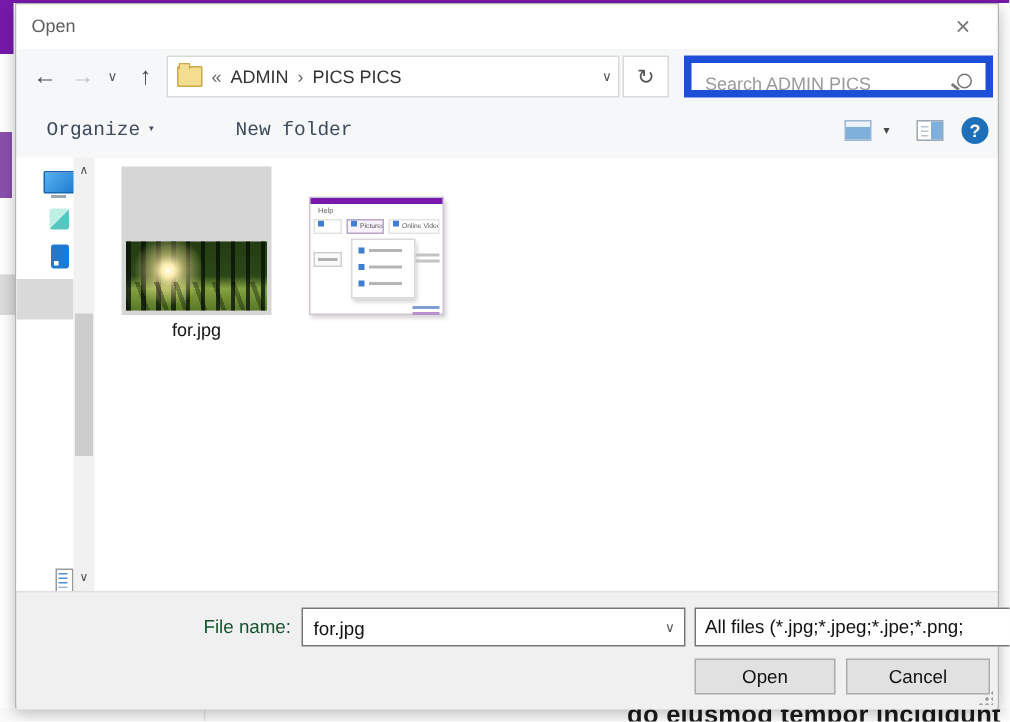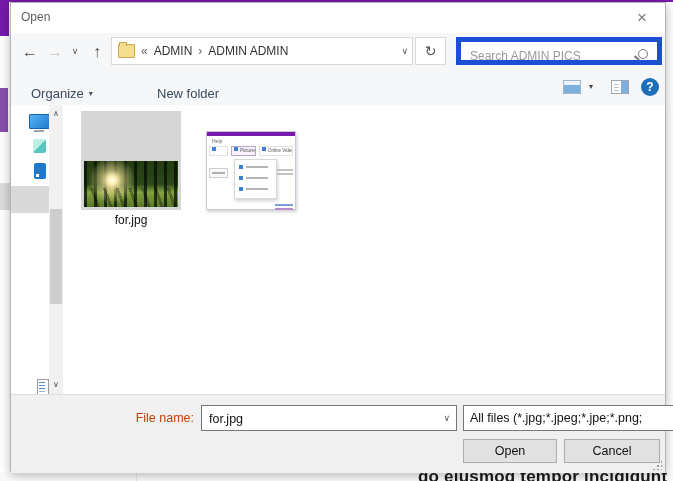--- a/index.html
+++ b/index.html
@@ -52,21 +52,21 @@
   .searchbox input{position:absolute;left:7px;top:1px;width:165px;height:24px;border:none;outline:none;
                    font-family:"Liberation Sans",sans-serif;font-size:12px;color:#333;background:transparent;}
   .searchbox input::placeholder{color:#9a9a9a;}
   .mag{position:absolute;right:9px;top:7px;width:8px;height:8px;border:1.5px solid #777;border-radius:50%;}
   .mag::after{content:"";position:absolute;left:-5px;top:7px;width:6px;height:1.5px;background:#777;
               transform:rotate(38deg);}
 
   
   .toolbar{position:absolute;left:0;top:67px;right:0;height:35px;background:#f6f7f8;
            border-bottom:1px solid #e2e2e2;}
-  .tb-item{position:absolute;top:0;height:34px;line-height:48px;font-size:13px;color:#3b4a5e;}
+  .tb-item{position:absolute;top:0;height:34px;line-height:34px;font-size:13px;color:#3b4a5e;font-family:Liberation Mono, monospace;}
   .organize{left:20px;}
   .org-arrow{font-size:8px;vertical-align:2px;margin-left:5px;color:#46506b;}
   .newfolder{left:114px;margin-left:32px;}
   .views-ic{position:absolute;left:552px;top:10px;width:18px;height:14px;border:1px solid #9db6d2;
             background:linear-gradient(180deg,#eaf3fb 0 30%,#7fb0dc 30% 100%);box-sizing:border-box;}
   .views-arrow{position:absolute;left:578px;top:0;height:34px;line-height:34px;font-size:8px;color:#444;}
   .pane-ic{position:absolute;left:600px;top:10px;width:18px;height:14px;border:1px solid #9aa7b5;
            box-sizing:border-box;background:linear-gradient(90deg,#fff 0 55%,#7fb0dc 55% 100%);}
   .pane-ic::before{content:"";position:absolute;left:2px;top:3px;width:5px;height:1px;background:#b9c4cf;
                    box-shadow:0 3px 0 #b9c4cf,0 6px 0 #b9c4cf;}
@@ -130,21 +130,21 @@
              background:#fafafa;box-sizing:border-box;}
   .shot-lbtn::after{content:"";position:absolute;left:2px;top:3px;width:13px;height:2px;background:#b0b0b0;}
   .shot-rtxt{position:absolute;right:2px;top:37px;width:16px;height:2px;background:#c4c4c4;
              box-shadow:0 4px 0 #c4c4c4;}
   .shot-blue{position:absolute;right:2px;bottom:3px;width:18px;height:2px;background:#7f9fd6;
              box-shadow:0 4px 0 #b78fd0;}
 
   
   .footer{position:absolute;left:0;top:391px;right:0;height:78px;background:#f0f0f0;
           border-top:1px solid #dfdfdf;}
-  .fn-label{position:absolute;left:0;top:10px;width:183px;text-align:right;font-size:12.5px;color:#c2410c;
+  .fn-label{position:absolute;left:0;top:10px;width:183px;text-align:right;font-size:12.5px;color:#14532d;
             line-height:26px;}
   .fn-combo{position:absolute;left:190px;top:10px;width:256px;height:26px;background:#fff;
             border:1px solid #767676;box-sizing:border-box;}
   .fn-combo input{position:absolute;left:5px;top:1px;width:220px;height:22px;border:none;outline:none;
                   font-family:"Liberation Sans",sans-serif;font-size:12.5px;color:#111;background:transparent;}
   .combo-arrow{position:absolute;right:6px;top:0;height:24px;line-height:24px;font-size:9px;color:#555;}
   .ft-combo{position:absolute;left:452px;top:10px;width:225px;height:26px;background:#fff;
             border:1px solid #767676;box-sizing:border-box;font-size:12.5px;color:#111;line-height:24px;}
   .ft-text{position:absolute;left:6px;right:18px;top:0;height:24px;white-space:nowrap;overflow:hidden;}
   .btn{position:absolute;top:44px;height:24px;background:#e1e1e1;border:1px solid #adadad;
@@ -181,21 +181,21 @@
       <div class="nav-glyph fwd">→</div>
       <div class="nav-glyph hist">∨</div>
       <div class="nav-glyph up">↑</div>
 
       <div class="breadcrumb">
         <div class="bc-inner">
           <span class="folder-ic"></span>
           <span class="bc-sep">«</span>
           <span>ADMIN</span>
           <span class="bc-sep">›</span>
-          <span>ADMIN ADMIN</span>
+          <span>PICS PICS</span>
         </div>
         <div class="bc-dd">∨</div>
       </div>
 
       <div class="refreshbox">
         <span>↻</span>
       </div>
 
       <div class="searchbox">
         <input type="text" placeholder="Search ADMIN PICS" style="">

